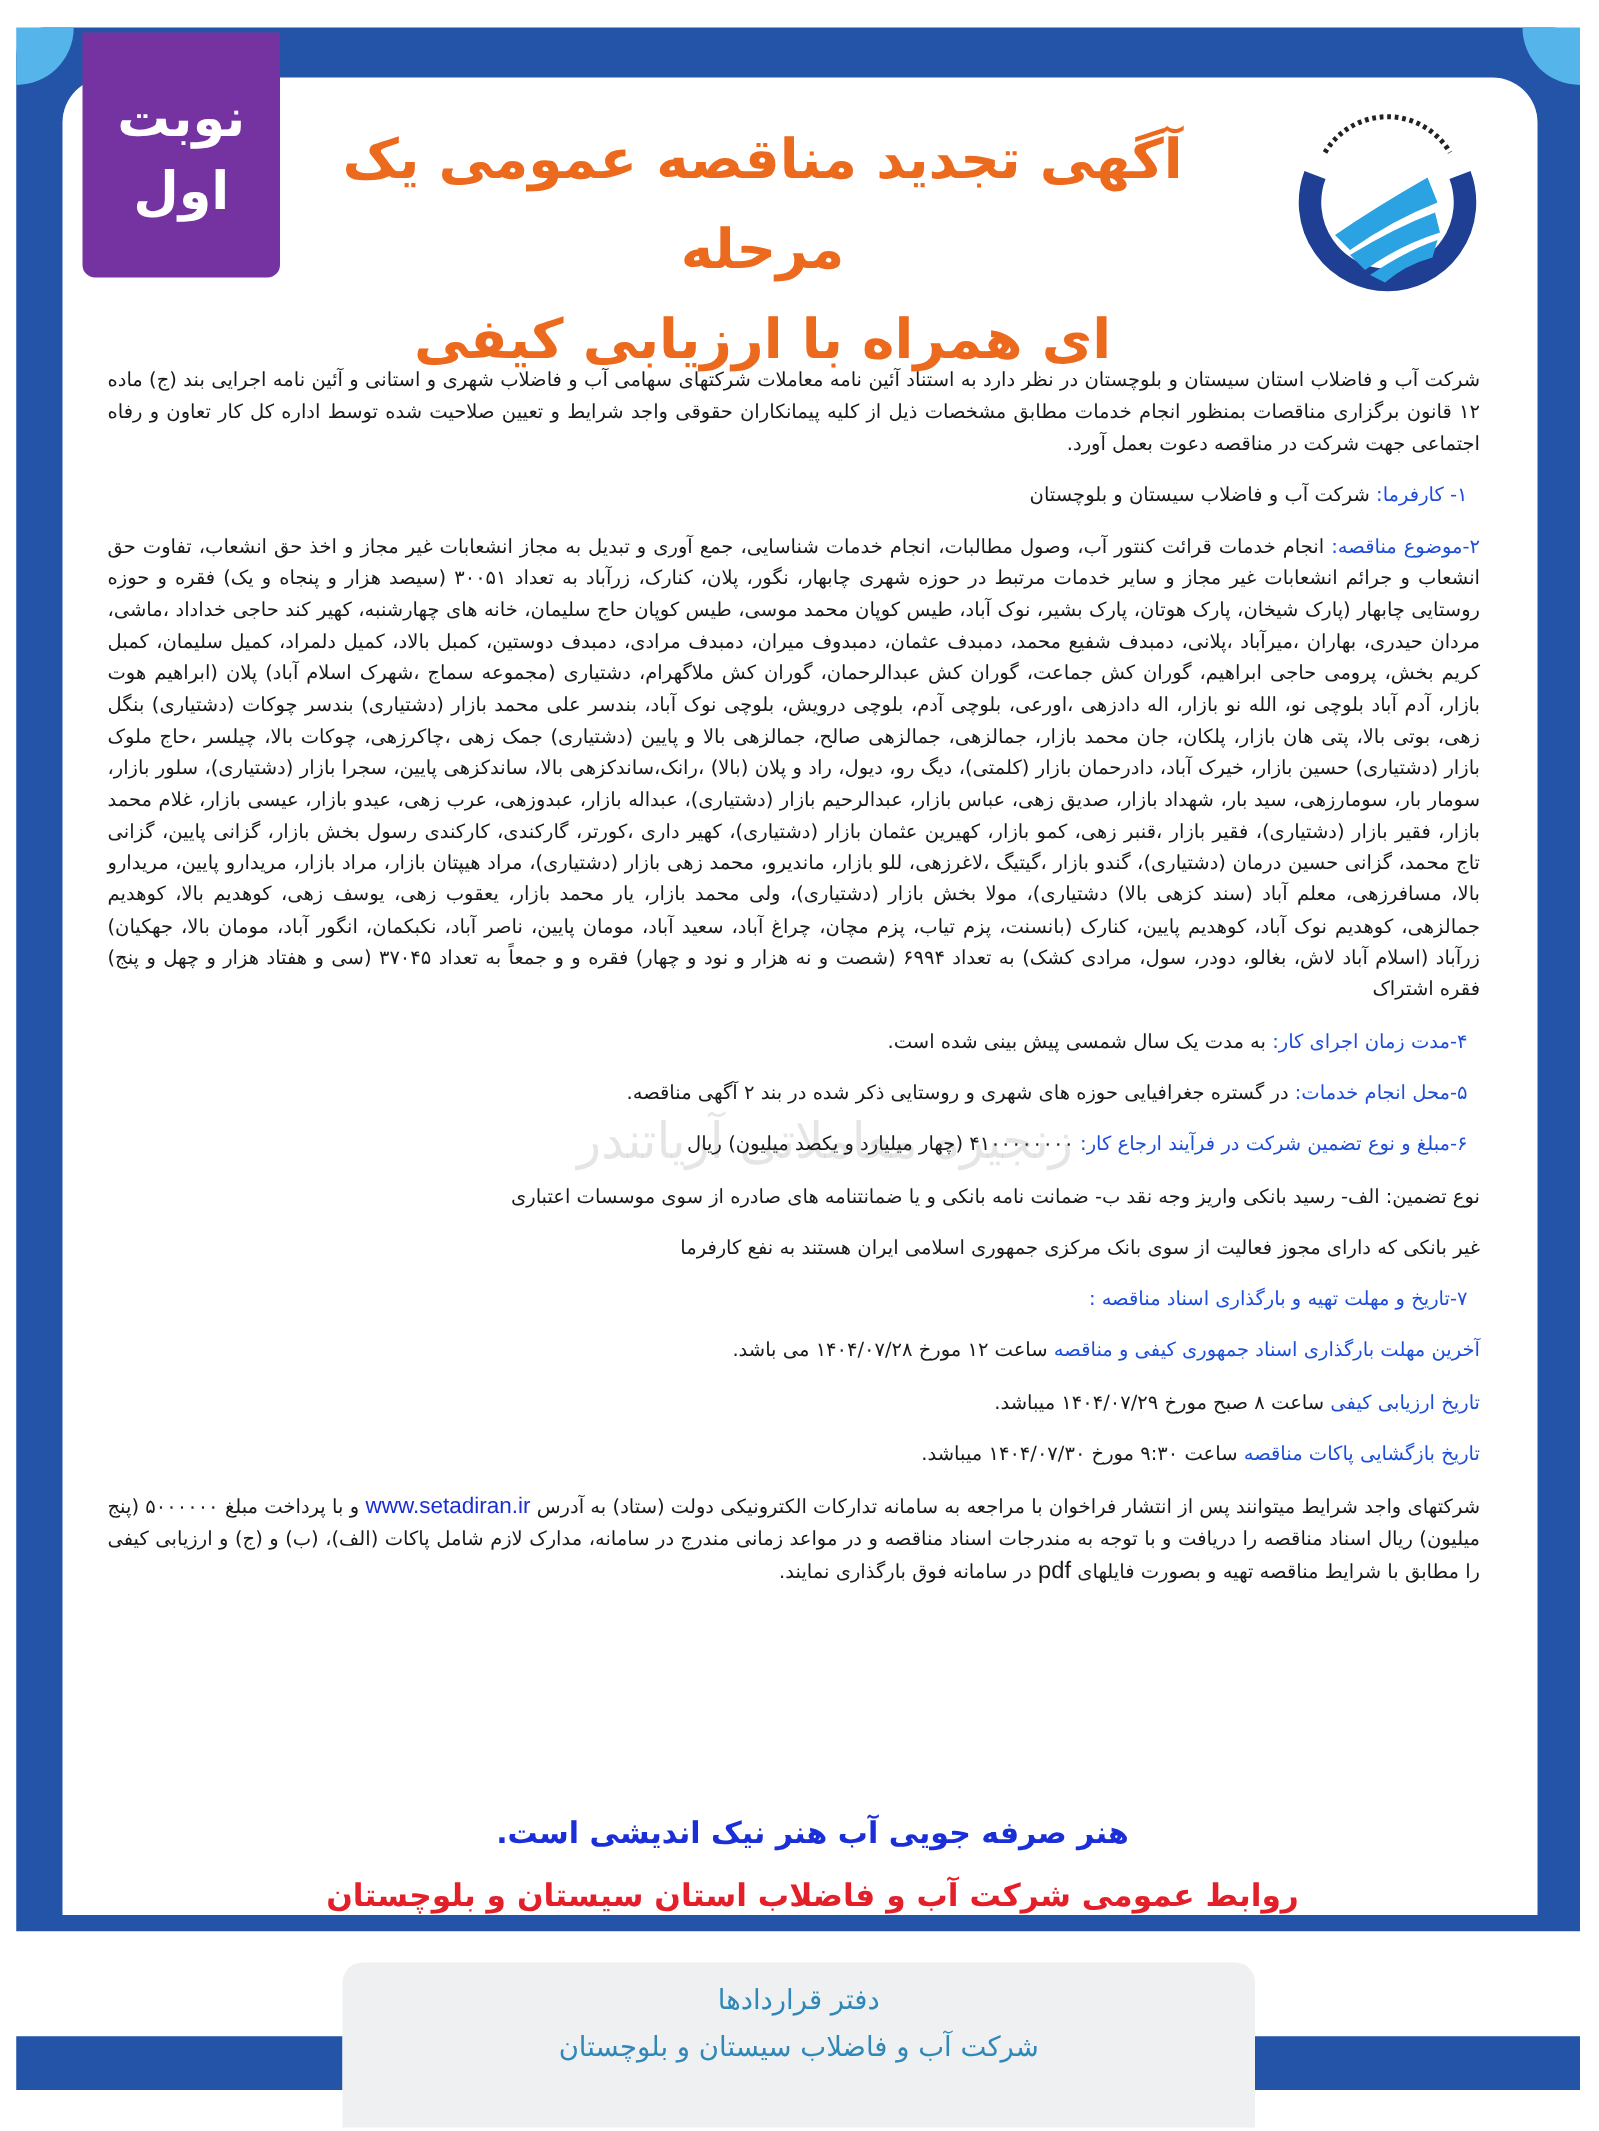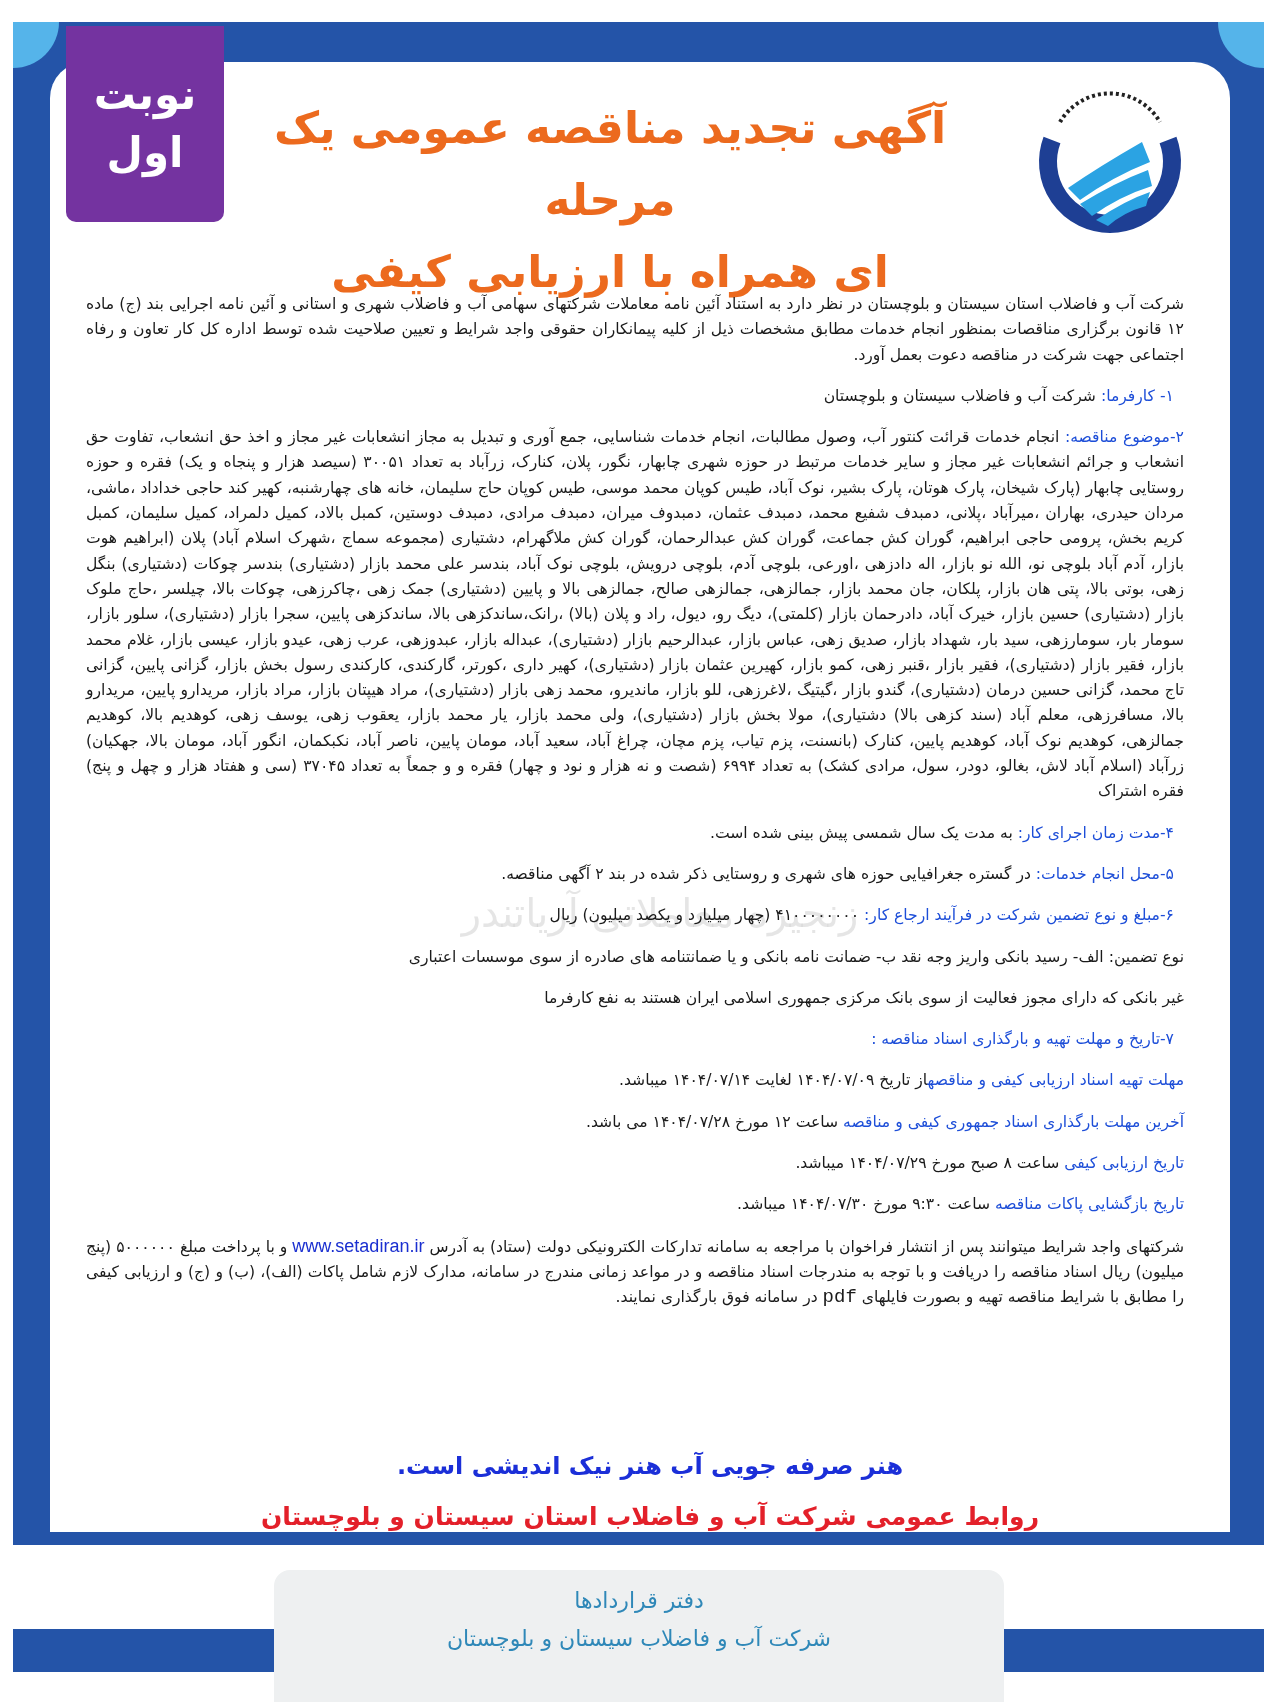--- a/index.html
+++ b/index.html
@@ -29,21 +29,21 @@
     color:#ec6a1e; font-weight:bold; font-size:44px; line-height:72px;
     font-family:"DejaVu Sans", sans-serif;
   }
   .body {
     position:absolute; left:70px; top:276px; width:1130px; direction:rtl; text-align:justify;
     font-family:"DejaVu Sans", sans-serif; font-size:15.6px; line-height:25.3px; color:#1a1a1a;
   }
   .body p { margin:16px; }
   .red { color:#1d4ed8; }
   .link { color:#1a2fd0; font-family:"Liberation Sans", sans-serif; font-size:18px; }
-  .pdf { font-family:Liberation Mono, monospace; font-size:19px; }
+  .pdf { font-family:Liberation Sans, sans-serif; font-size:19px; }
   .indent { padding-right:10px; }
   .slogan {
     position:absolute; left:250px; top:1452px; width:800px; text-align:center; direction:rtl;
     color:#1b2fd8; font-weight:bold; font-size:24px; font-family:"DejaVu Sans", sans-serif;
   }
   .pr {
     position:absolute; left:250px; top:1502px; width:800px; text-align:center; direction:rtl;
     color:#e3202a; font-weight:bold; font-size:25px; font-family:"DejaVu Sans", sans-serif;
   }
   .office {
@@ -106,23 +106,20 @@
     <span>در گستره جغرافیایی حوزه های شهری و روستایی ذکر شده در بند ۲ آگهی مناقصه.</span>
   </p>
   <p class="indent">
     <span class="red">۶-مبلغ و نوع تضمین شرکت در فرآیند ارجاع کار:</span>
     <span>۴۱۰۰۰۰۰۰۰۰ (چهار میلیارد و یکصد میلیون) ریال</span>
   </p>
   <p>نوع تضمین: الف- رسید بانکی واریز وجه نقد ب- ضمانت نامه بانکی و یا ضمانتنامه های صادره از سوی موسسات اعتباری</p>
   <p>غیر بانکی که دارای مجوز فعالیت از سوی بانک مرکزی جمهوری اسلامی ایران هستند به نفع کارفرما</p>
   <p class="red indent">۷-تاریخ و مهلت تهیه و بارگذاری اسناد مناقصه :</p>
   <p>
-    <span class="red">مهلت تهیه اسناد ارزیابی کیفی و مناقصه</span><span>از تاریخ ۱۴۰۴/۰۷/۰۹ لغایت ۱۴۰۴/۰۷/۱۴ میباشد.</span>
-  </p>
-  <p>
     <span class="red">آخرین مهلت بارگذاری اسناد جمهوری کیفی و مناقصه</span><span> ساعت ۱۲ مورخ ۱۴۰۴/۰۷/۲۸ می باشد.</span>
   </p>
   <p>
     <span class="red">تاریخ ارزیابی کیفی</span><span> ساعت ۸ صبح مورخ ۱۴۰۴/۰۷/۲۹ میباشد.</span>
   </p>
   <p>
     <span class="red">تاریخ بازگشایی پاکات مناقصه</span><span> ساعت ۹:۳۰ مورخ ۱۴۰۴/۰۷/۳۰ میباشد.</span>
   </p>
   <p>
     <span>شرکتهای واجد شرایط میتوانند پس از انتشار فراخوان با مراجعه به سامانه تدارکات الکترونیکی دولت (ستاد) به آدرس </span><a class="link">www.setadiran.ir</a><span> و با پرداخت مبلغ ۵۰۰۰۰۰۰ (پنج میلیون) ریال اسناد مناقصه را دریافت و با توجه به مندرجات اسناد مناقصه و در مواعد زمانی مندرج در سامانه، مدارک لازم شامل پاکات (الف)، (ب) و (ج) و ارزیابی کیفی را مطابق با شرایط مناقصه تهیه و بصورت فایلهای </span><span class="pdf">pdf</span><span> در سامانه فوق بارگذاری نمایند.</span>

